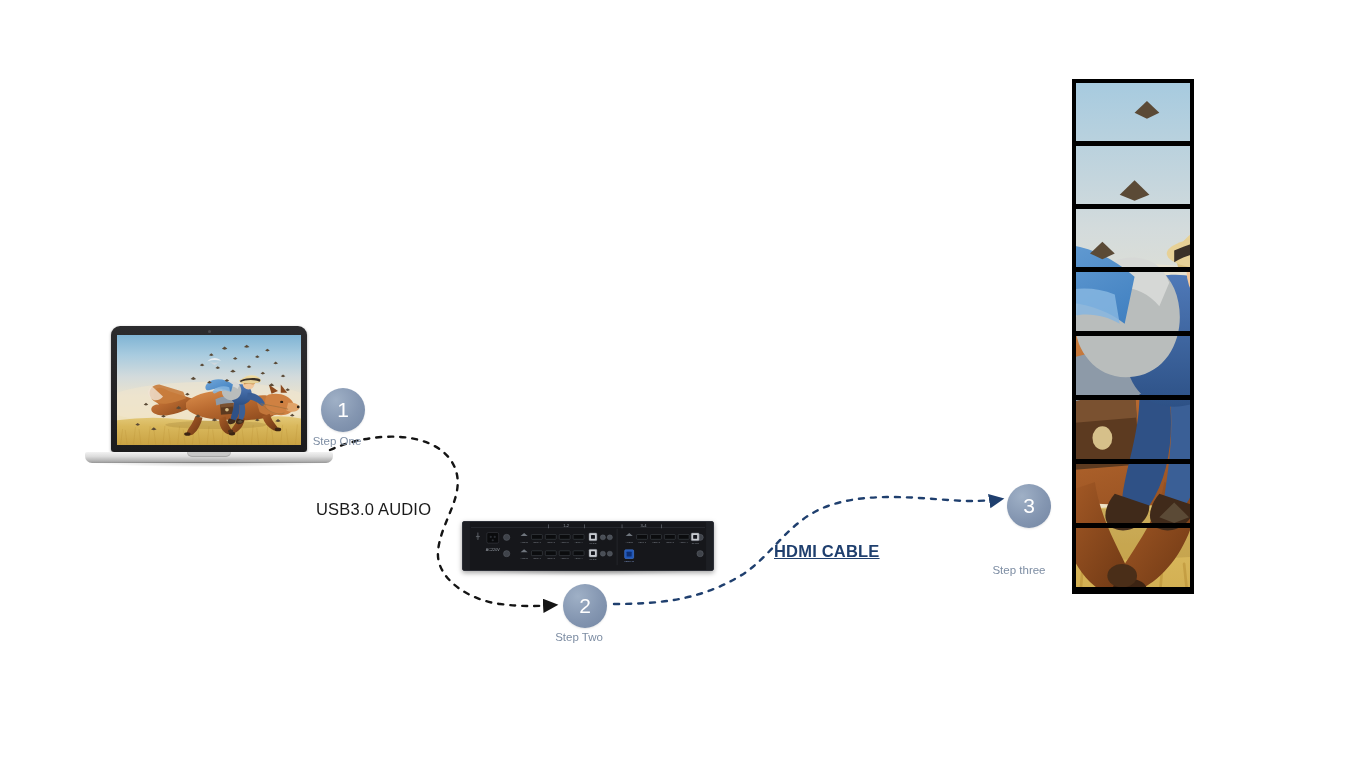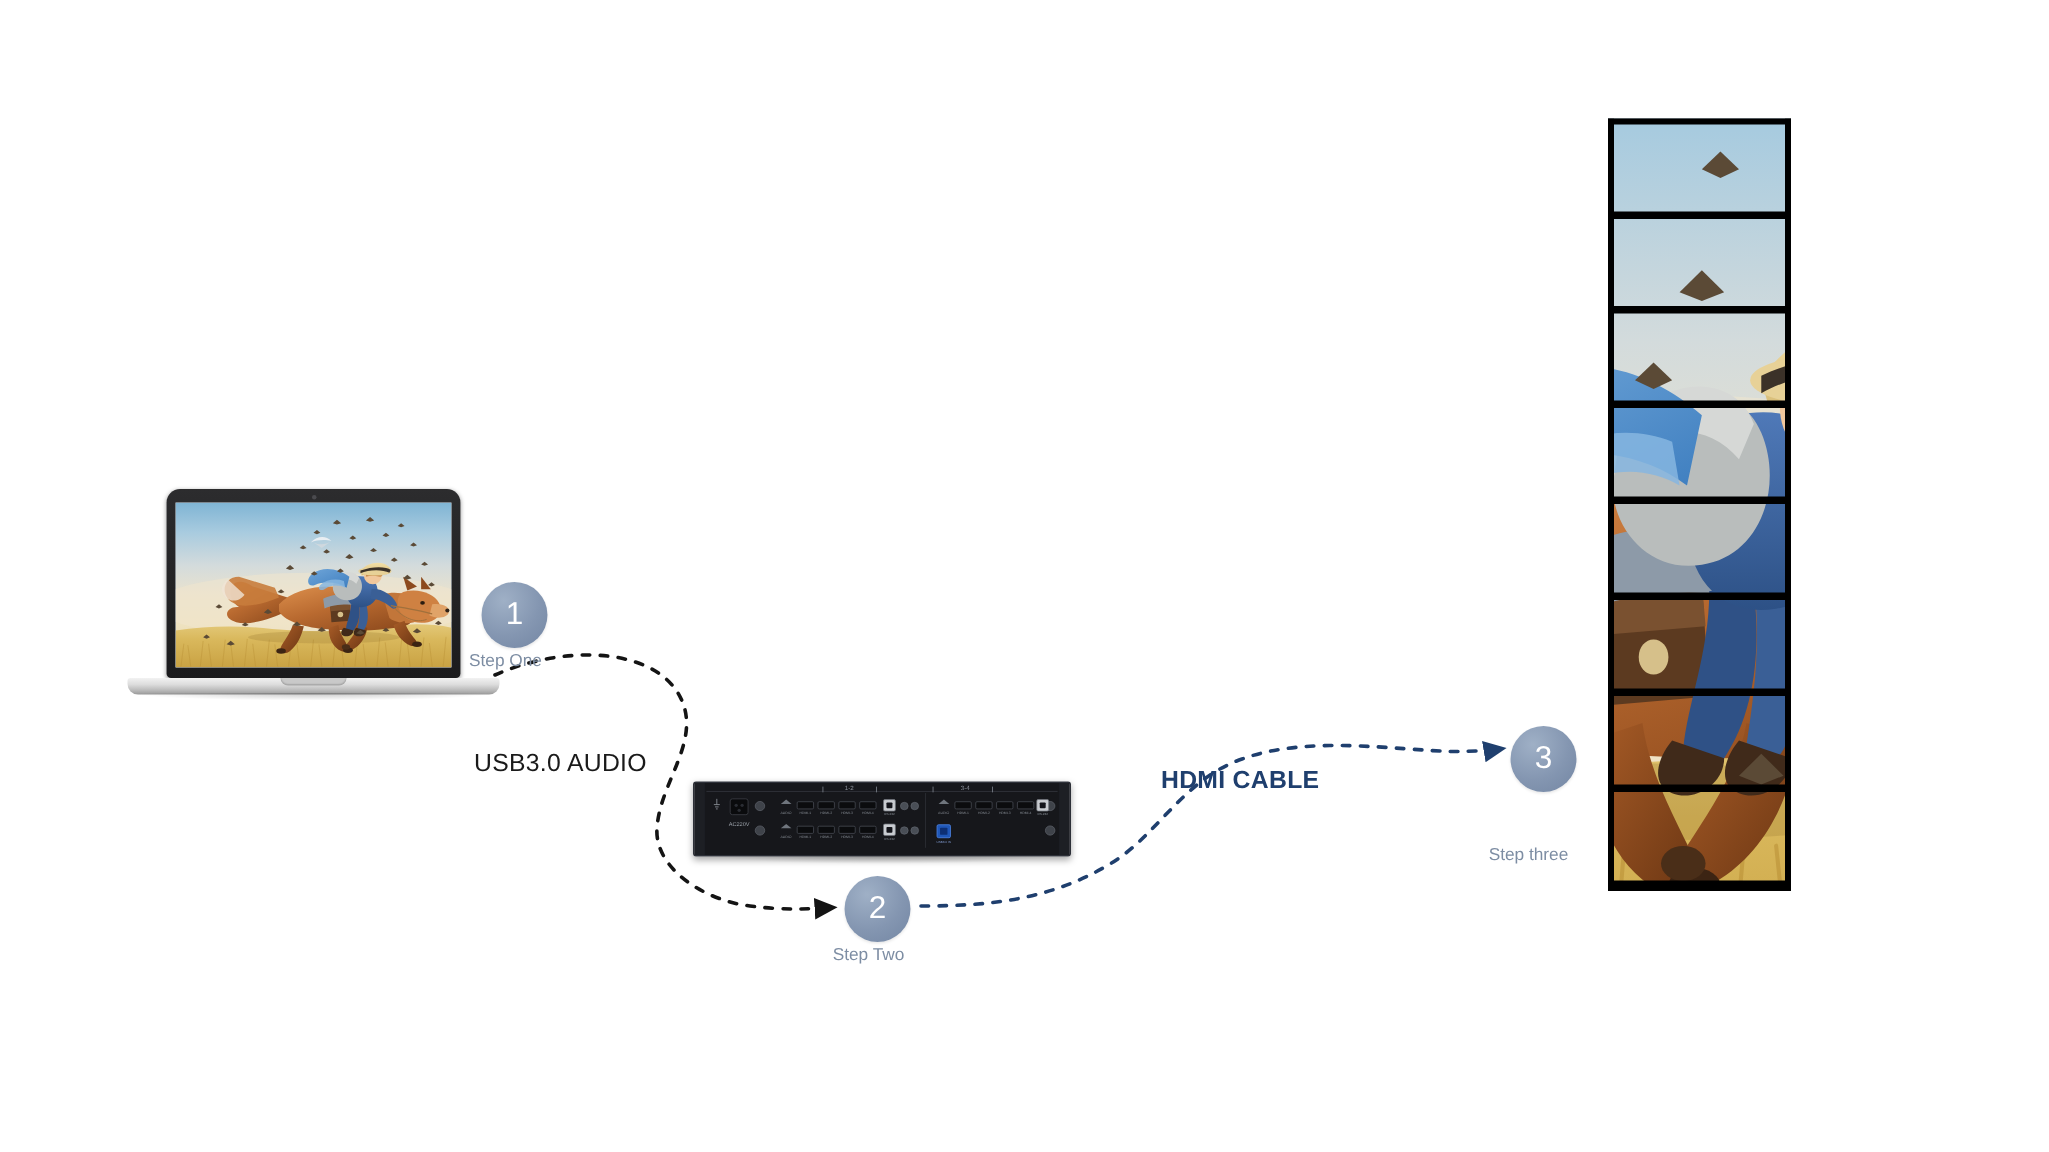--- a/index.html
+++ b/index.html
@@ -129,21 +129,21 @@
 
   
   .cable-label {
     position: absolute;
     font-size: 16.5px;
     letter-spacing: .2px;
     white-space: nowrap;
     font-family: "Liberation Sans", sans-serif;
   }
   #usb-label { left: 316px; top: 500px; color: #1a1a1a; }
-  #hdmi-label { left: 774px; top: 511px; color: #1f3f6e; font-weight: 700; }
+  #hdmi-label { left: 774px; top: 542px; color: #1f3f6e; font-weight: 700; text-decoration: underline; }
 
   
   #device {
     position: absolute;
     left: 462px;
     top: 521px;
     width: 252px;
     height: 50px;
   }
   #device-body {

